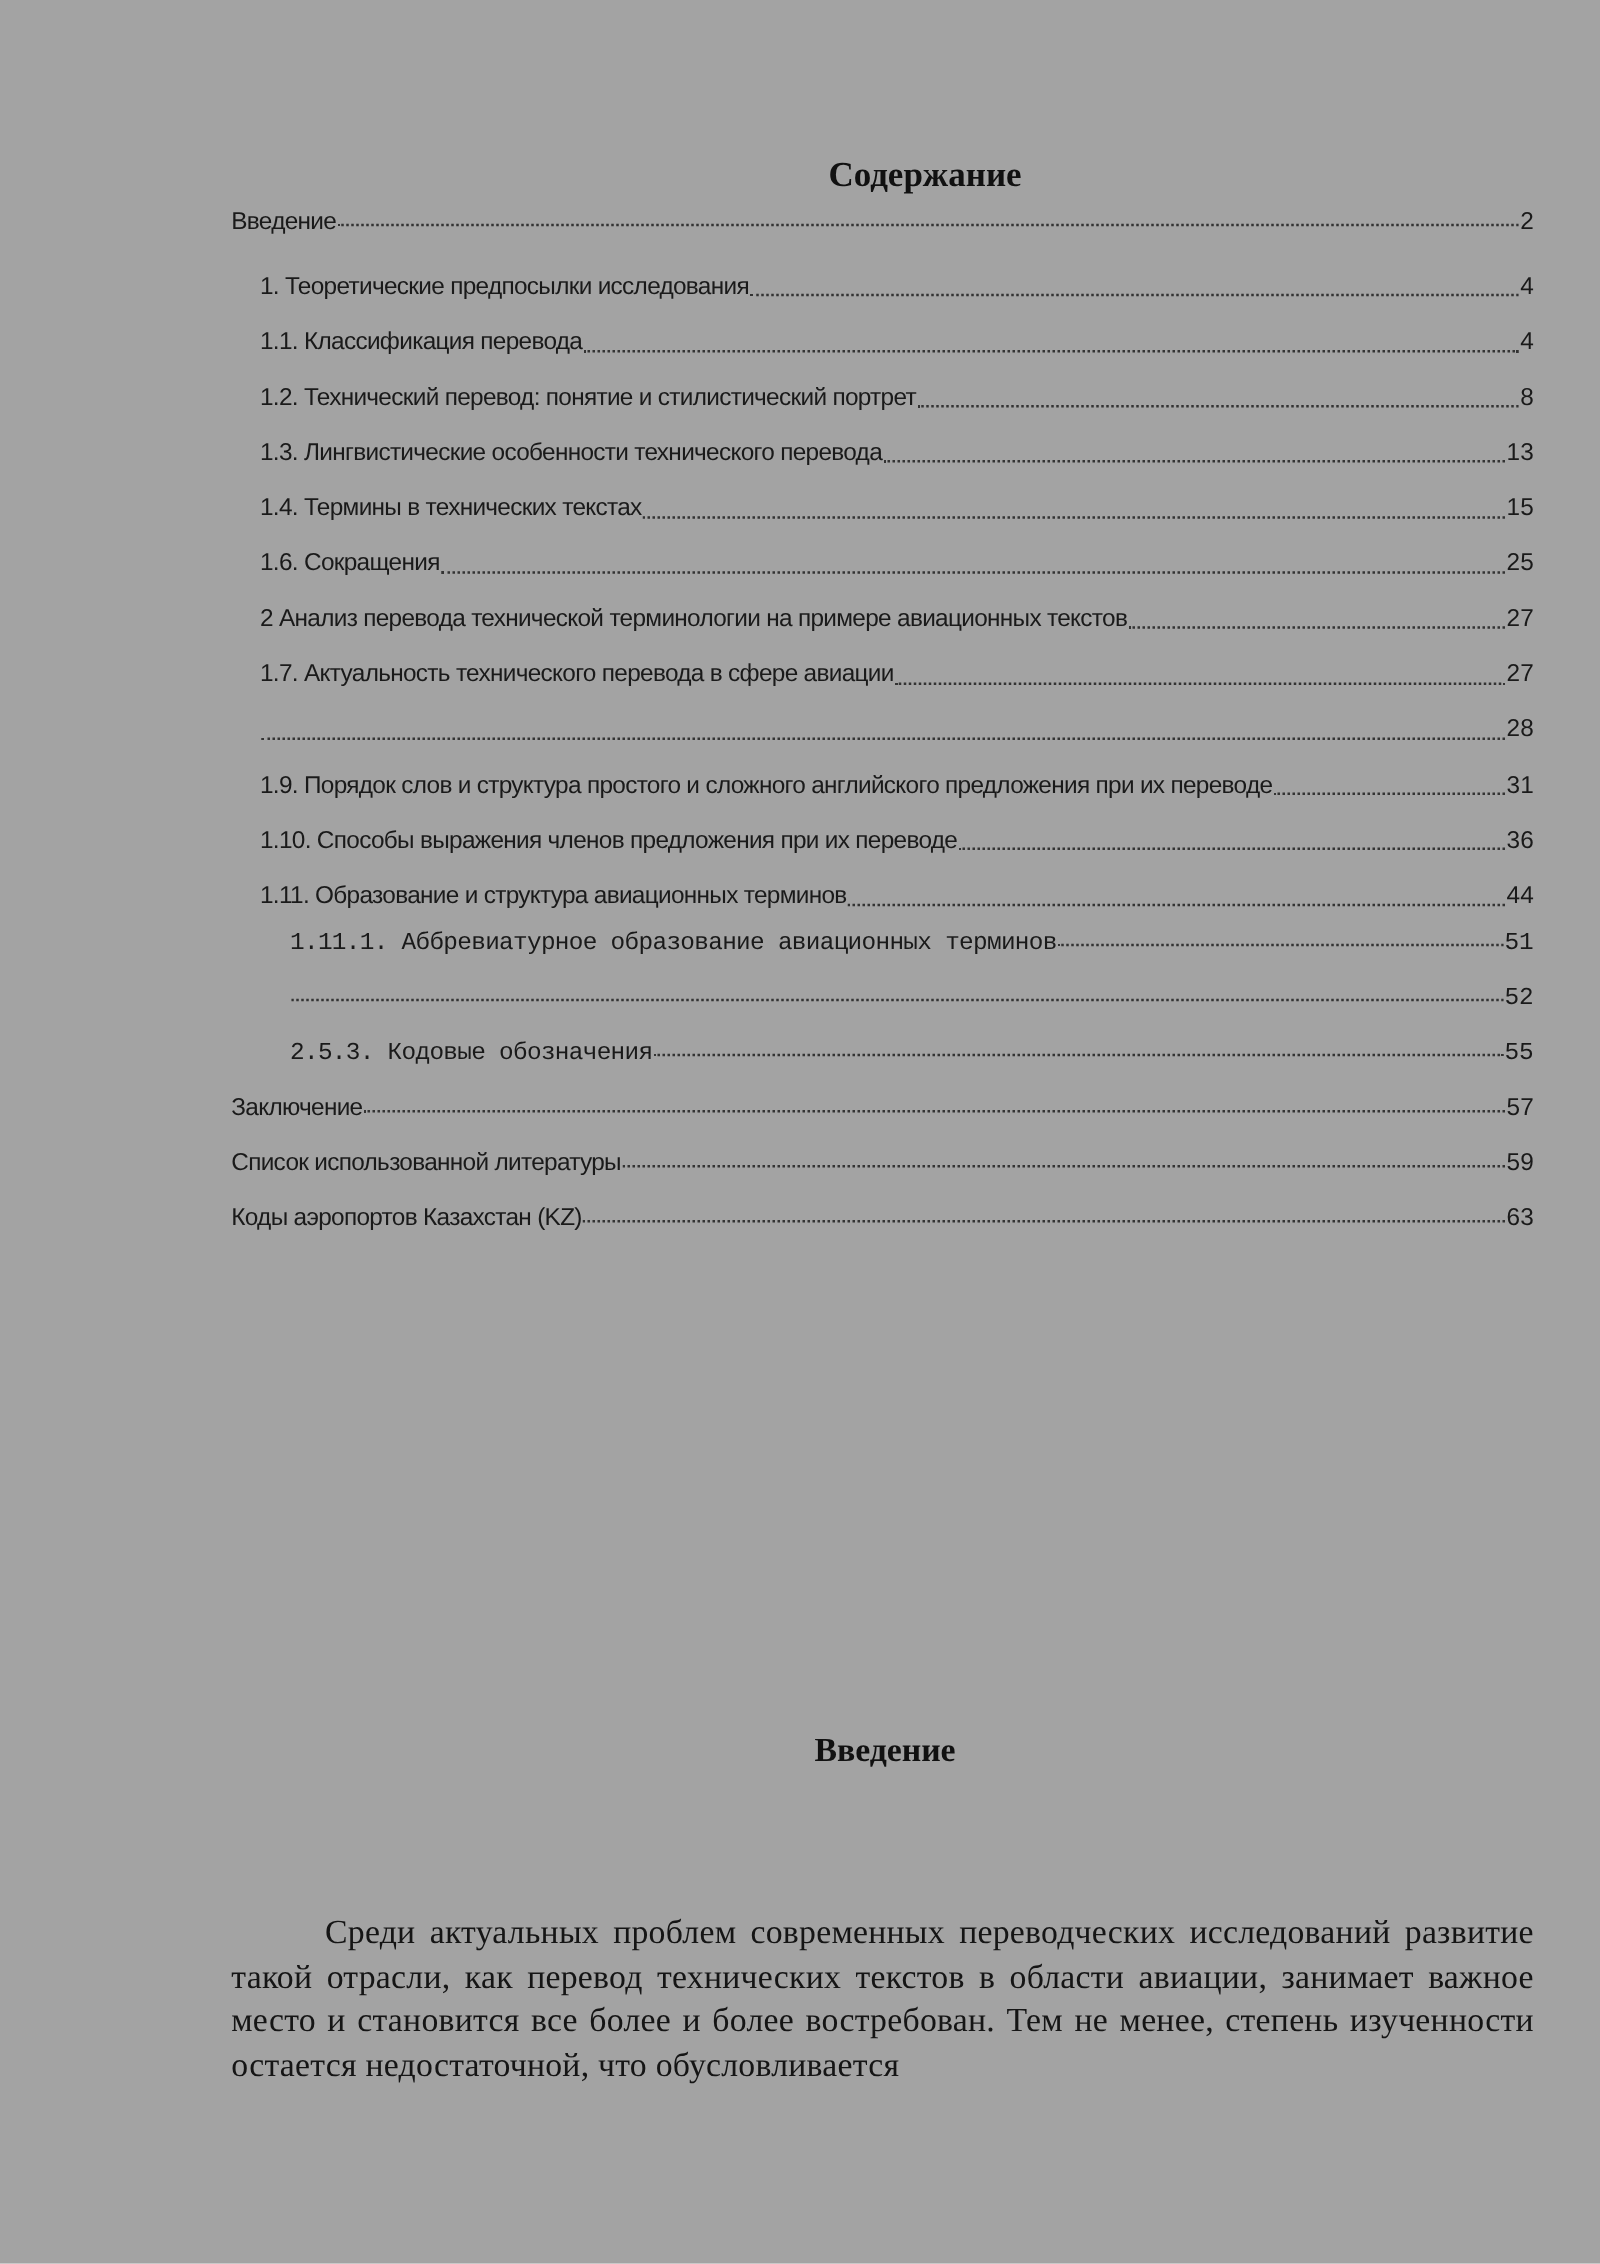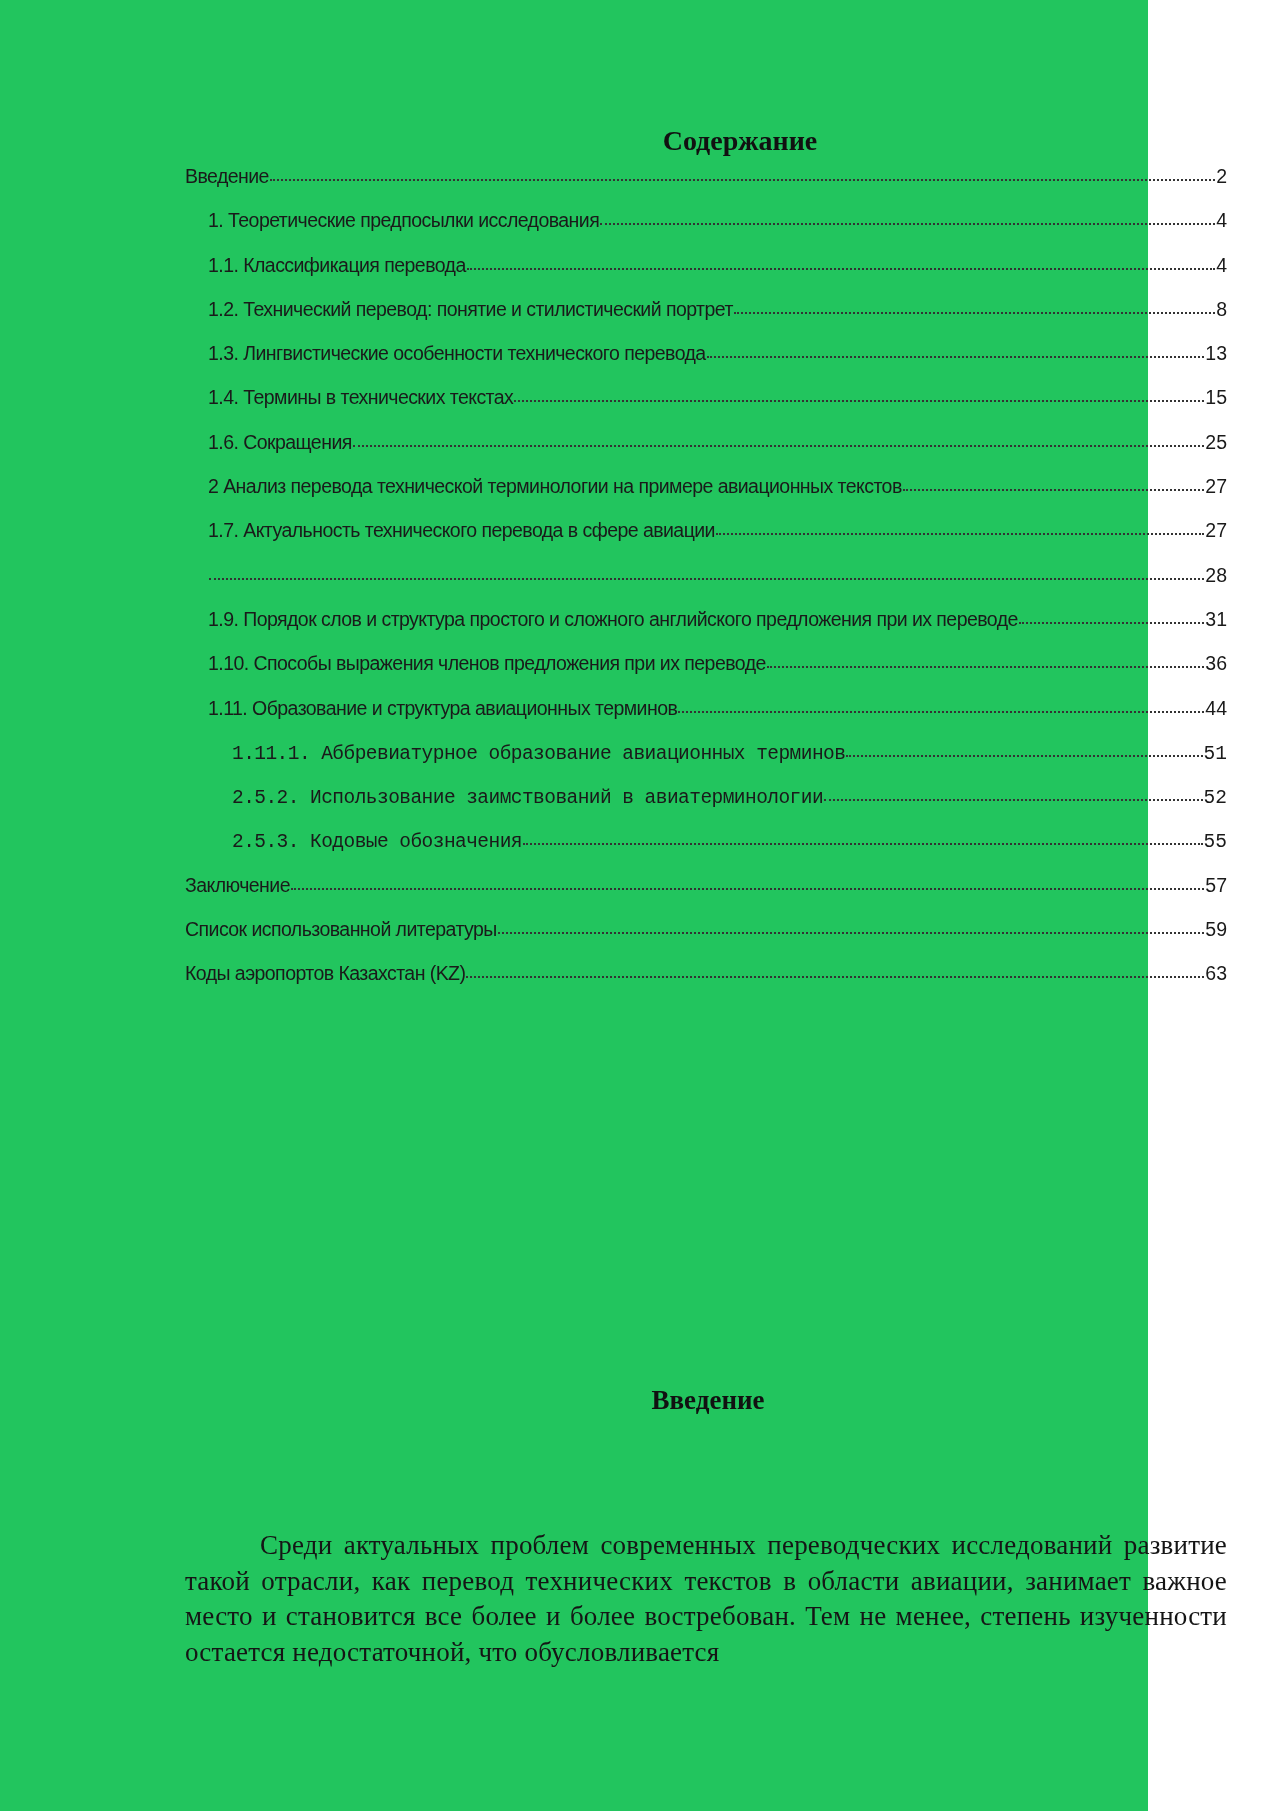--- a/index.html
+++ b/index.html
@@ -11,23 +11,23 @@
       width: 1280px;
       height: 1811px;
       position: relative;
       overflow: hidden;
       color: #111111;
     }
     .page {
       position: absolute;
       left: 0;
       top: 0;
-      width: 1148px;
+      width: 1280px;
       height: 1811px;
-      background: #22c55e;
+      background: #a3a3a3;
     }
     .toc-title {
       position: absolute;
       left: 0;
       width: 1480px;
       top: 124px;
       text-align: center;
       font-family: "Liberation Serif", "DejaVu Serif", serif;
       font-weight: bold;
       font-size: 28px;
@@ -48,21 +48,21 @@
       align-items: baseline;
       height: 44.3px;
       font-family: "Liberation Sans", "DejaVu Sans", sans-serif;
       font-size: 19.5px;
       letter-spacing: -0.55px;
       color: #1a1a1a;
       white-space: nowrap;
       cursor: pointer;
     }
     .toc-entry.level-0 { padding-left: 0; }
-    .toc-entry.level-1 { padding-left: 23px; }
+    .toc-entry.level-1 { padding-left: 23px; align-items: center; }
     .toc-entry.level-2 { padding-left: 47px; font-family: Liberation Mono, monospace; }
     .toc-text {
       flex: 0 0 auto;
     }
     .toc-leader {
       flex: 1 1 auto;
       overflow: hidden;
       margin: 0 1px;
       height: 20px;
       position: relative;
@@ -180,21 +180,20 @@
       <span class="toc-text">1.11. Образование и структура авиационных терминов</span>
       <span class="toc-leader"></span>
       <span class="toc-page">44</span>
     </li>
     <li class="toc-entry level-2">
       <span class="toc-text">1.11.1. Аббревиатурное образование авиационных терминов</span>
       <span class="toc-leader"></span>
       <span class="toc-page">51</span>
     </li>
     <li class="toc-entry level-2">
-      <span class="toc-text">2.5.2. Использование заимствований в авиатерминологии</span>
       <span class="toc-leader"></span>
       <span class="toc-page">52</span>
     </li>
     <li class="toc-entry level-2">
       <span class="toc-text">2.5.3. Кодовые обозначения</span>
       <span class="toc-leader"></span>
       <span class="toc-page">55</span>
     </li>
     <li class="toc-entry level-0">
       <span class="toc-text">Заключение</span>

